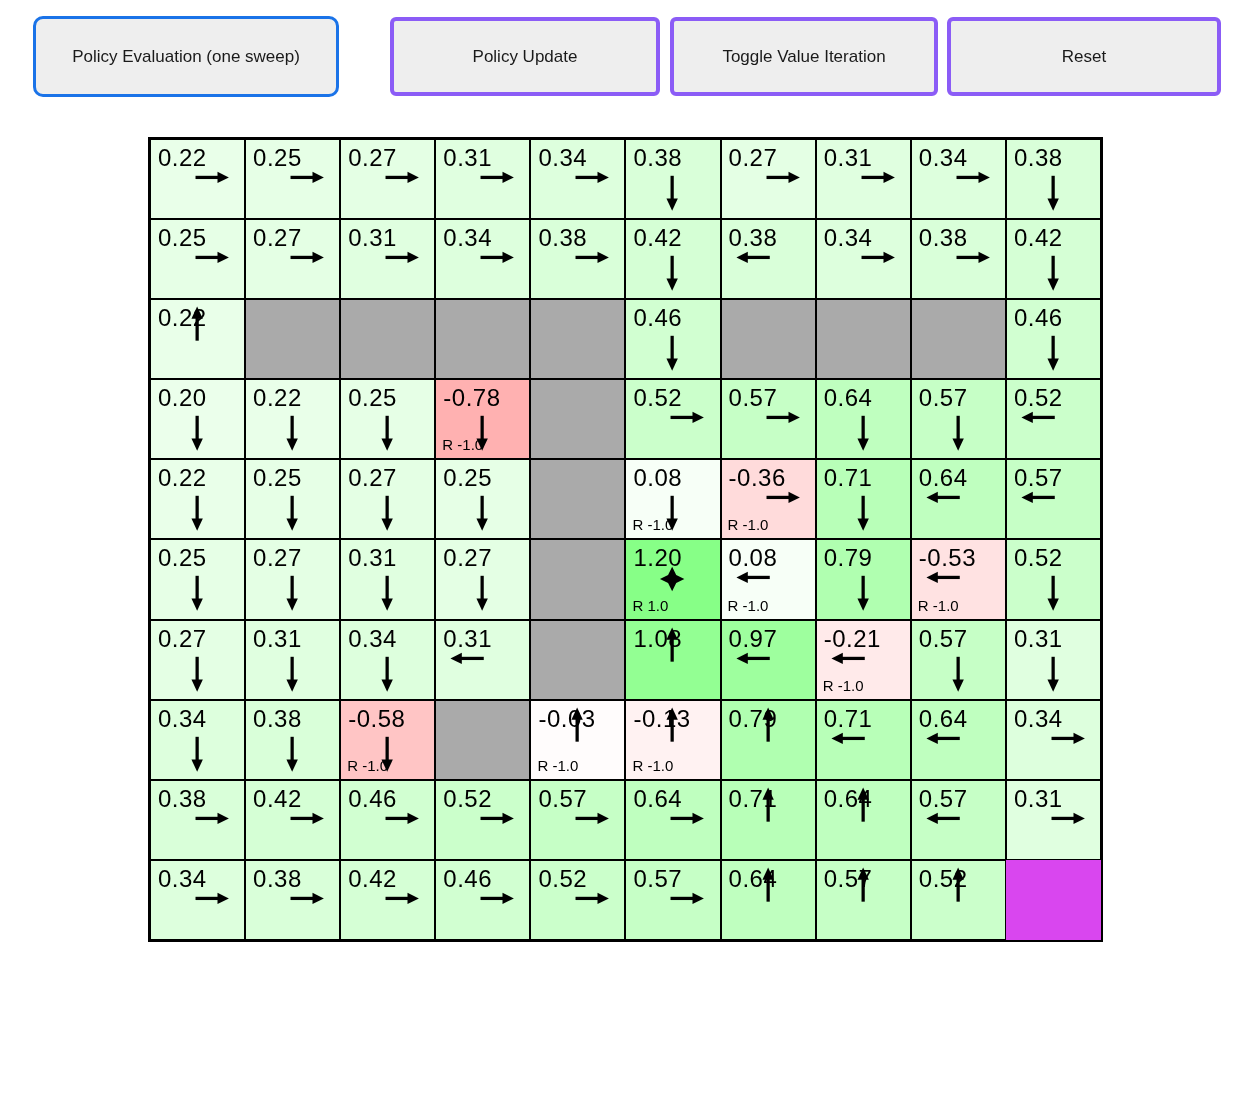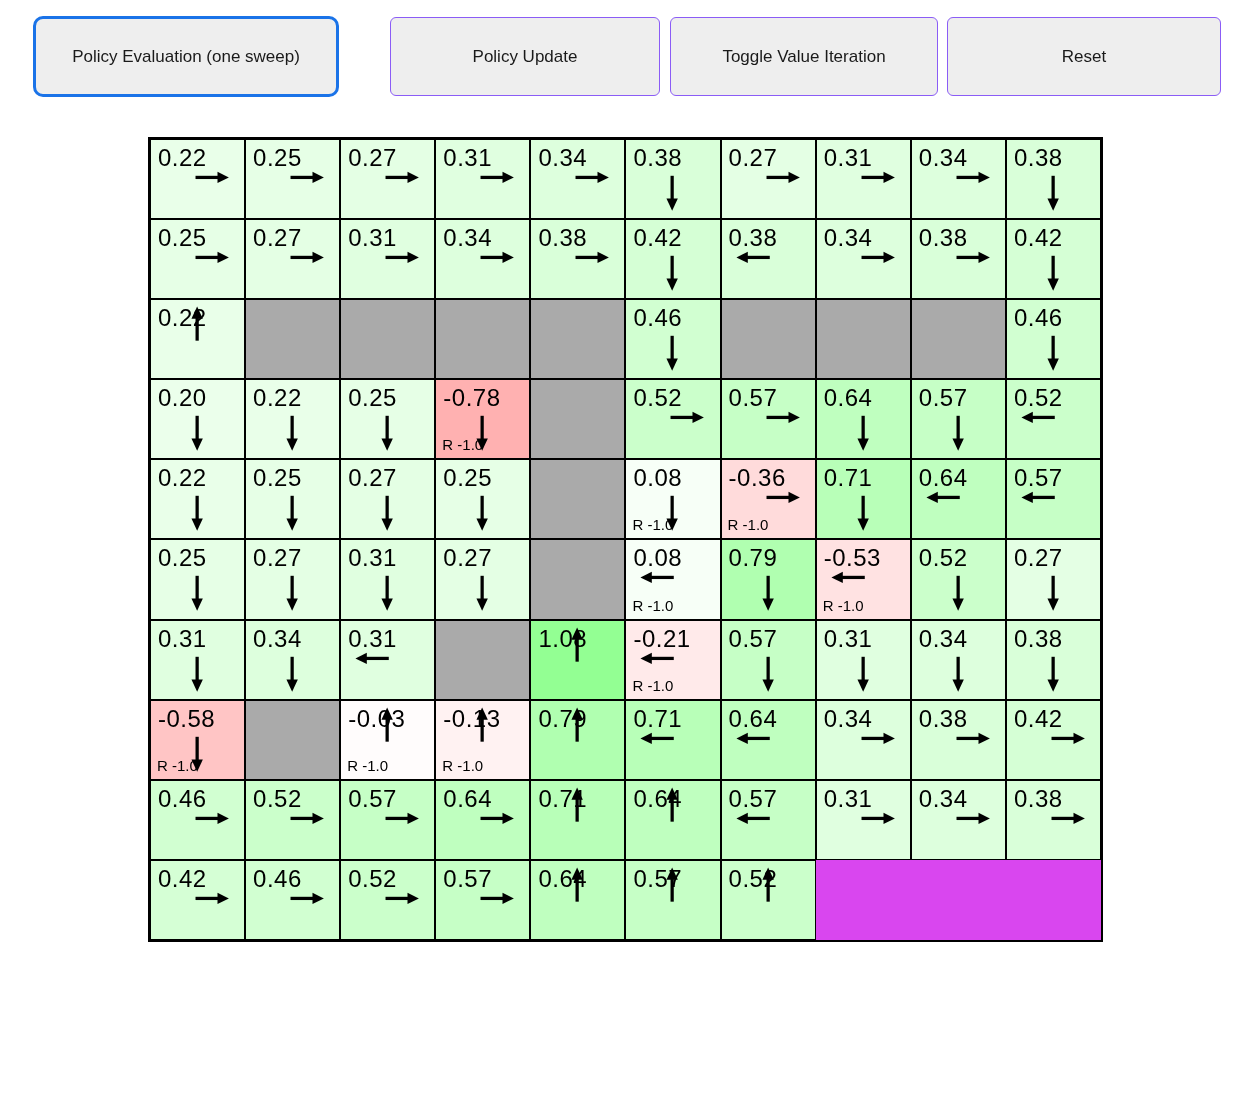--- a/index.html
+++ b/index.html
@@ -1,21 +1,21 @@
 <!DOCTYPE html>
 <html><head>
 <meta charset="utf-8">
 <style>
   html,body { margin:0; padding:0; background:#ffffff; }
   body { width:1254px; height:1120px; position:relative; font-family:"Liberation Sans", sans-serif; }
 
   .btn {
     position:absolute;
     background:#eeeeee;
-    border:1px solid #8b5cf6;
+    border:4px solid #8b5cf6;
     border-radius:6px;
     font-family:"Liberation Sans", sans-serif;
     font-size:17px;
     color:#1a1a1a;
     cursor:pointer;
   }
   .btn.active {
     border:3px solid #1a73e8;
     border-radius:10px;
   }
@@ -395,20 +395,27 @@
       </svg>
     </div>
     <div class="cell" style="background: rgb(228, 255, 228);">
       <span class="val">0.27</span>
       <svg viewBox="0 0 95 96" class="overlay">
         <line x1="47" y1="44" x2="47" y2="74" stroke="#000" stroke-width="4"></line>
         <polygon points="47,87 40,72 54,72" fill="#000"></polygon>
       </svg>
     </div>
     <div class="cell wall"></div>
+    <div class="cell" style="background: rgb(135, 255, 135);">
+      <span class="val">1.20</span>
+      <span class="rew">R 1.0</span>
+      <svg viewBox="0 0 95 96" class="overlay">
+        <polygon points="47,33 52,43 62,48 52,53 47,63 42,53 32,48 42,43" fill="#000"></polygon>
+      </svg>
+    </div>
     <div class="cell" style="background: rgb(247, 255, 247);">
       <span class="val">0.08</span>
       <span class="rew">R -1.0</span>
       <svg viewBox="0 0 95 96" class="overlay">
         <line x1="49" y1="46" x2="20" y2="46" stroke="#000" stroke-width="4"></line>
         <polygon points="8,46 22,39 22,53" fill="#000"></polygon>
       </svg>
     </div>
     <div class="cell" style="background: rgb(176, 255, 176);">
       <span class="val">0.79</span>
@@ -459,20 +466,27 @@
         <line x1="49" y1="46" x2="20" y2="46" stroke="#000" stroke-width="4"></line>
         <polygon points="8,46 22,39 22,53" fill="#000"></polygon>
       </svg>
     </div>
     <div class="cell wall"></div>
     <div class="cell" style="background: rgb(147, 255, 147);">
       <span class="val">1.08</span>
       <svg viewBox="0 0 95 96" class="overlay">
         <line x1="47" y1="50" x2="47" y2="21" stroke="#000" stroke-width="4"></line>
         <polygon points="47,8 40,23 54,23" fill="#000"></polygon>
+      </svg>
+    </div>
+    <div class="cell" style="background: rgb(158, 255, 158);">
+      <span class="val">0.97</span>
+      <svg viewBox="0 0 95 96" class="overlay">
+        <line x1="49" y1="46" x2="20" y2="46" stroke="#000" stroke-width="4"></line>
+        <polygon points="8,46 22,39 22,53" fill="#000"></polygon>
       </svg>
     </div>
     <div class="cell" style="background: rgb(255, 234, 234);">
       <span class="val">-0.21</span>
       <span class="rew">R -1.0</span>
       <svg viewBox="0 0 95 96" class="overlay">
         <line x1="49" y1="46" x2="20" y2="46" stroke="#000" stroke-width="4"></line>
         <polygon points="8,46 22,39 22,53" fill="#000"></polygon>
       </svg>
     </div>

